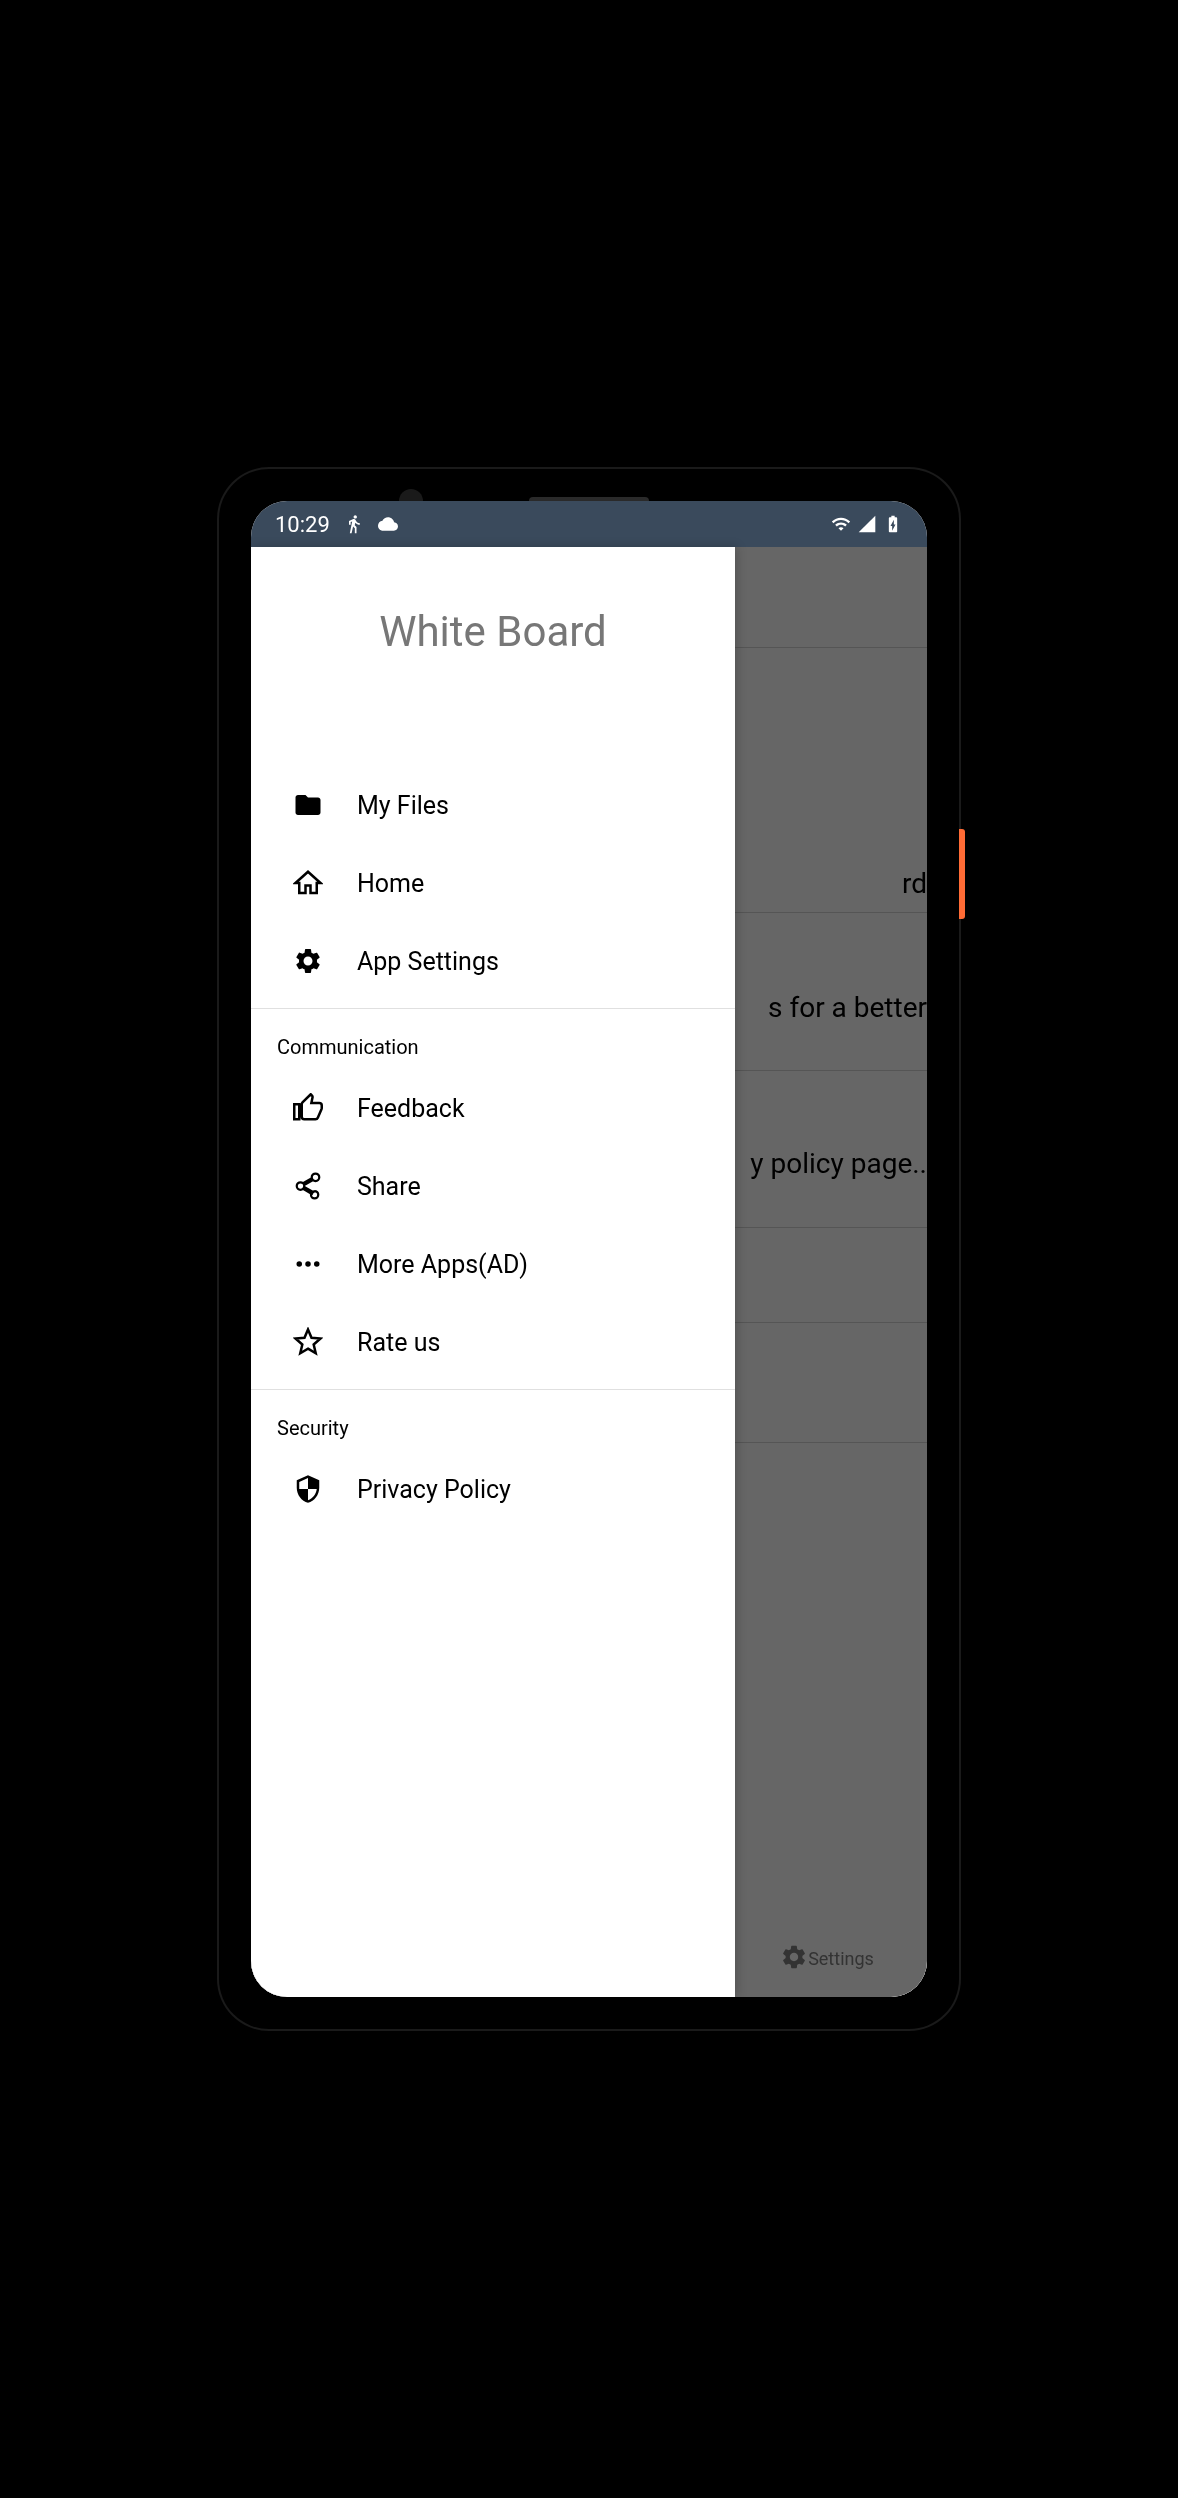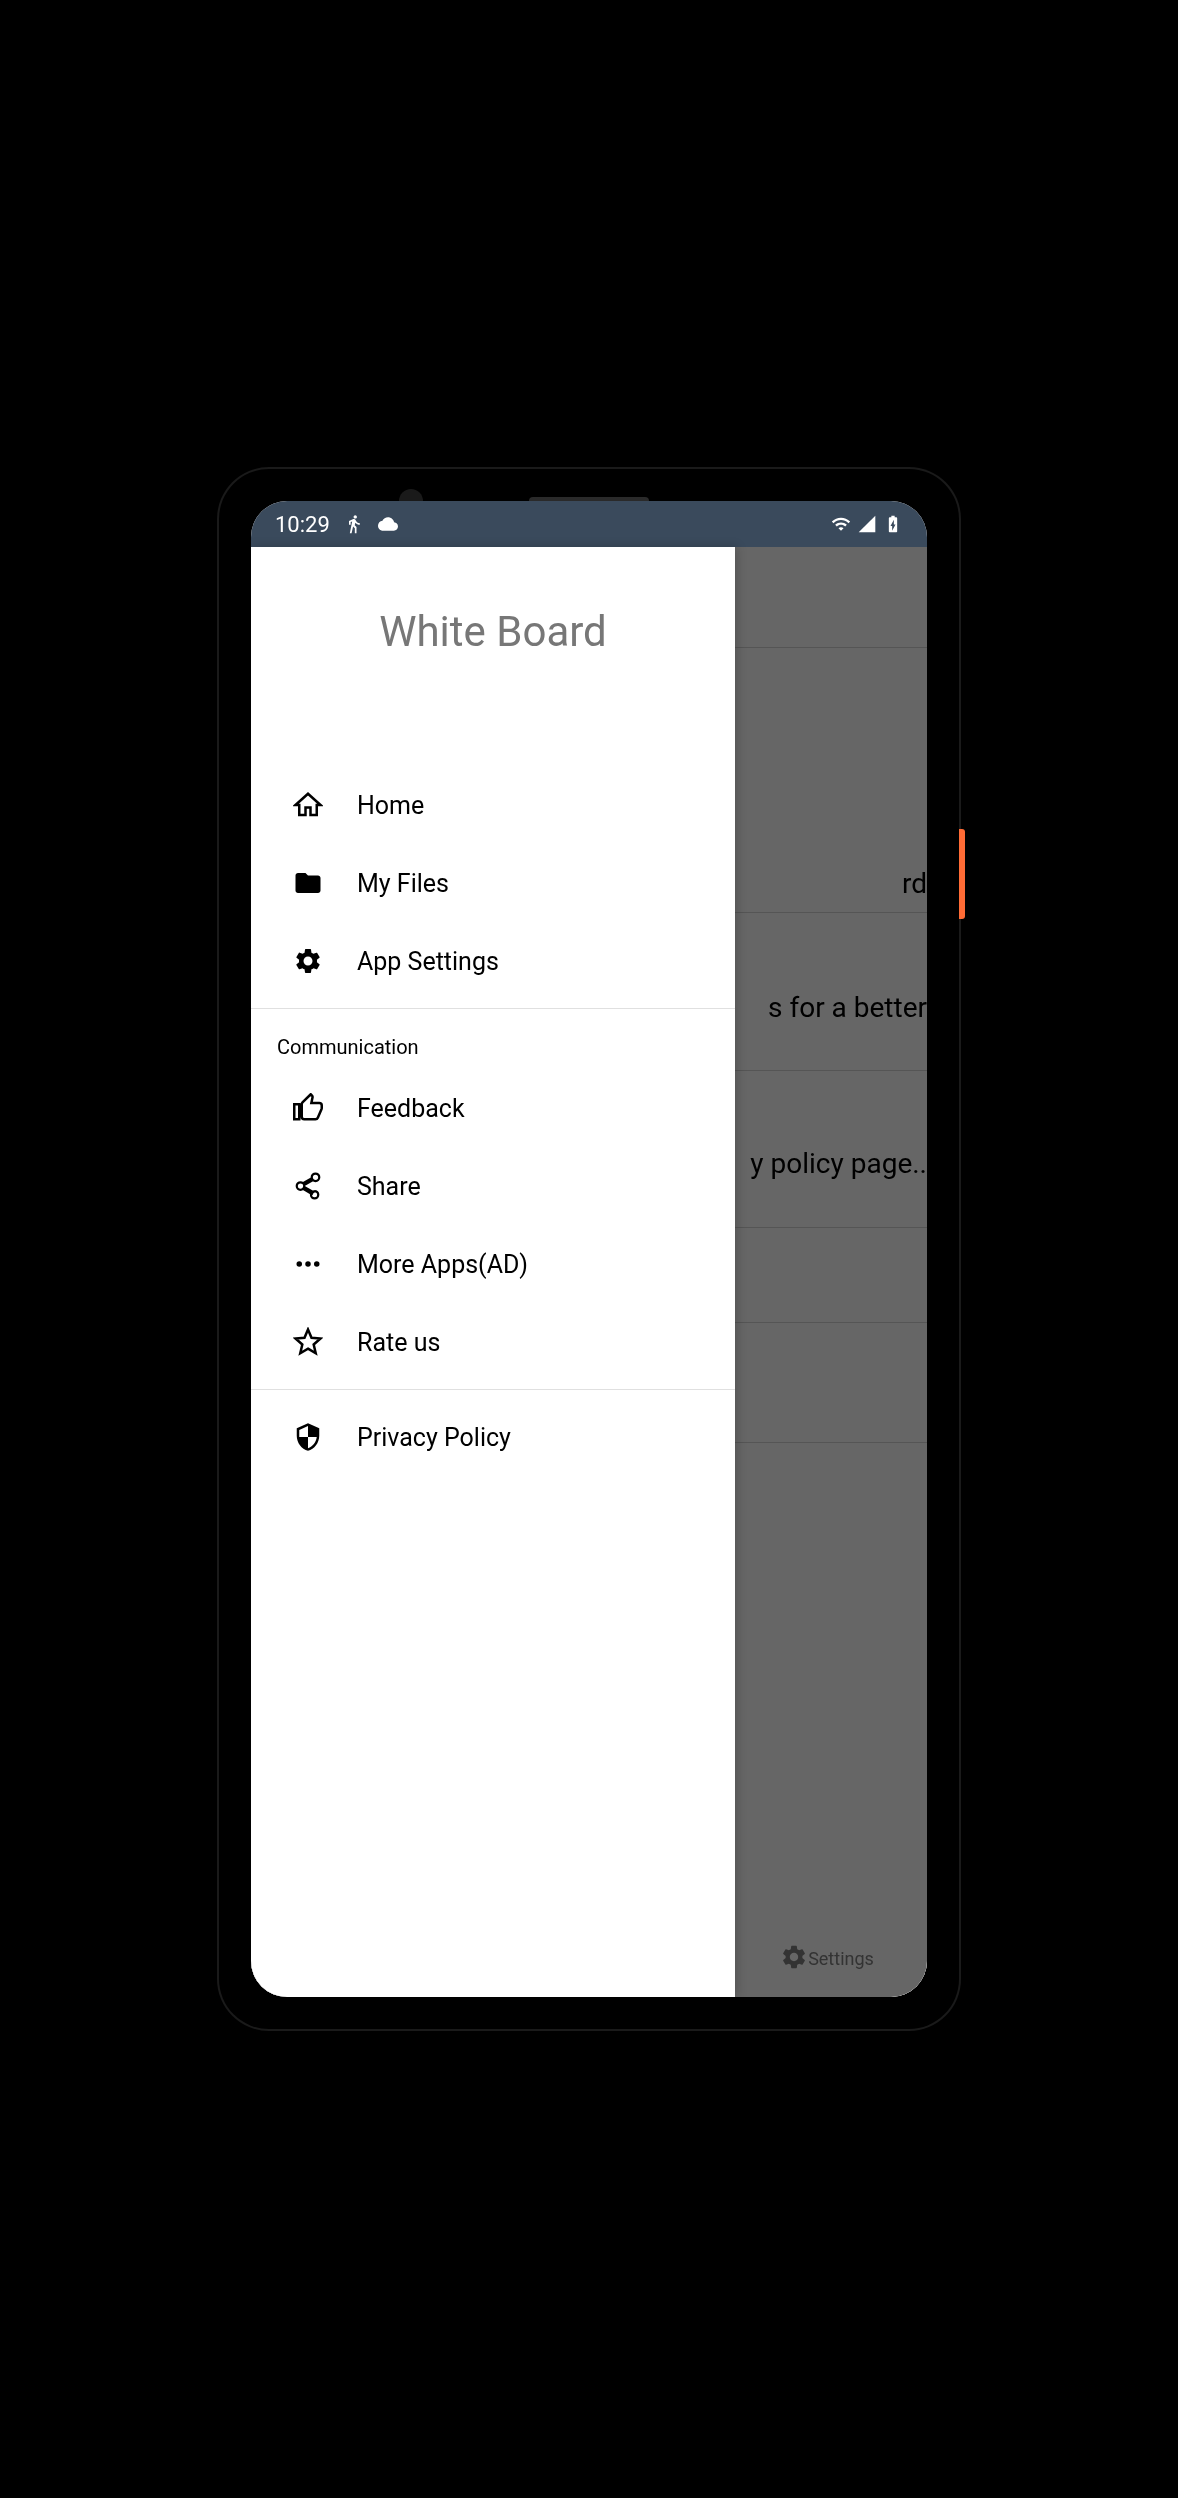--- a/index.html
+++ b/index.html
@@ -254,30 +254,30 @@
 
       <div class="drawer">
         <div class="drawer-header">
           <div class="drawer-title">White Board</div>
         </div>
 
         <div class="drawer-menu">
 
           <div class="menu-item">
             <svg class="menu-icon" viewBox="0 0 24 24">
+              <path d="M10 4H4c-1.1 0-1.99.9-1.99 2L2 18c0 1.1.9 2 2 2h16c1.1 0 2-.9 2-2V8c0-1.1-.9-2-2-2h-8l-2-2z"></path>
+            </svg>
+            <span class="menu-label">My Files</span>
+          </div>
+
+          <div class="menu-item">
+            <svg class="menu-icon" viewBox="0 0 24 24">
               <path d="M12 3L2 12h3v8h5v-6h4v6h5v-8h3L12 3z" fill="none" stroke="#000" stroke-width="2"></path>
             </svg>
             <span class="menu-label">Home</span>
-          </div>
-
-          <div class="menu-item">
-            <svg class="menu-icon" viewBox="0 0 24 24">
-              <path d="M10 4H4c-1.1 0-1.99.9-1.99 2L2 18c0 1.1.9 2 2 2h16c1.1 0 2-.9 2-2V8c0-1.1-.9-2-2-2h-8l-2-2z"></path>
-            </svg>
-            <span class="menu-label">My Files</span>
           </div>
 
           <div class="menu-item">
             <svg class="menu-icon" viewBox="0 0 24 24">
               <path d="M19.14 12.94c.04-.3.06-.61.06-.94 0-.32-.02-.64-.07-.94l2.03-1.58c.18-.14.23-.41.12-.61l-1.92-3.32c-.12-.22-.37-.29-.59-.22l-2.39.96c-.5-.38-1.03-.7-1.62-.94l-.36-2.54c-.04-.24-.24-.41-.48-.41h-3.84c-.24 0-.43.17-.47.41l-.36 2.54c-.59.24-1.13.57-1.62.94l-2.39-.96c-.22-.08-.47 0-.59.22L2.74 8.87c-.12.21-.08.47.12.61l2.03 1.58c-.05.3-.09.63-.09.94s.02.64.07.94l-2.03 1.58c-.18.14-.23.41-.12.61l1.92 3.32c.12.22.37.29.59.22l2.39-.96c.5.38 1.03.7 1.62.94l.36 2.54c.05.24.24.41.48.41h3.84c.24 0 .44-.17.47-.41l.36-2.54c.59-.24 1.13-.56 1.62-.94l2.39.96c.22.08.47 0 .59-.22l1.92-3.32c.12-.22.07-.47-.12-.61l-2.01-1.58zM12 15.6c-1.98 0-3.6-1.62-3.6-3.6s1.62-3.6 3.6-3.6 3.6 1.62 3.6 3.6-1.62 3.6-3.6 3.6z"></path>
             </svg>
             <span class="menu-label">App Settings</span>
           </div>
 
           <div class="menu-divider"></div>
@@ -309,20 +309,21 @@
 
           <div class="menu-item">
             <svg class="menu-icon" viewBox="0 0 24 24">
               <path d="M12 17.27L18.18 21l-1.64-7.03L22 9.24l-7.19-.61L12 2 9.19 8.63 2 9.24l5.46 4.73L5.82 21z" fill="none" stroke="#000" stroke-width="2"></path>
             </svg>
             <span class="menu-label">Rate us</span>
           </div>
 
           <div class="menu-divider"></div>
 
+          <div class="menu-section-title">Security</div>
 
           <div class="menu-item">
             <svg class="menu-icon" viewBox="0 0 24 24">
               <path d="M12 1L3 5v6c0 5.55 3.84 10.74 9 12 5.16-1.26 9-6.45 9-12V5l-9-4zm0 10.99h7c-.53 4.12-3.28 7.79-7 8.94V12H5V6.3l7-3.11v8.8z"></path>
             </svg>
             <span class="menu-label">Privacy Policy</span>
           </div>
 
         </div>
       </div>

